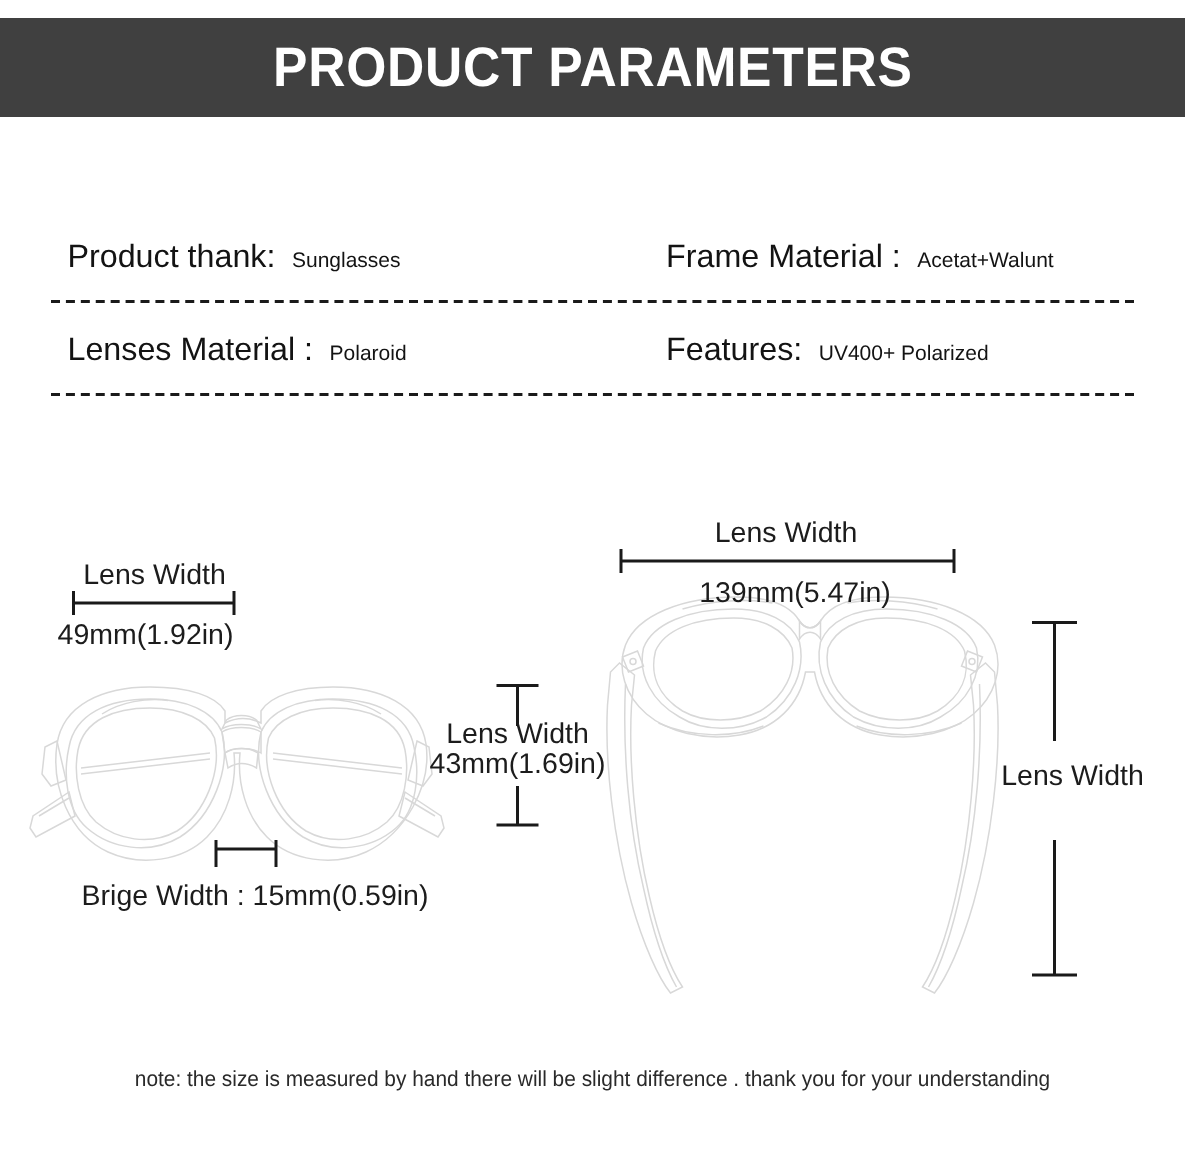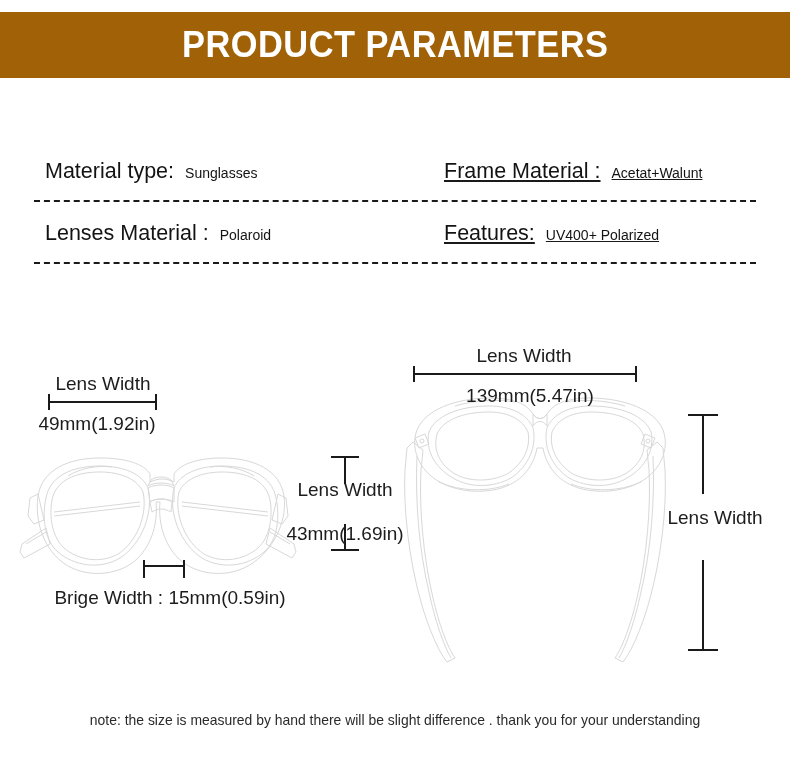--- a/index.html
+++ b/index.html
@@ -17,21 +17,21 @@
     -webkit-font-smoothing: antialiased;
   }
 
   
   #header-bar {
     position: absolute;
     left: 0;
     top: 12px;
     width: 790px;
     height: 66px;
-    background: #a16207;
+    background: #404040;
     display: flex;
     align-items: center;
     justify-content: center;
   }
   #header-title {
     color: #ffffff;
     font-size: 37px;
     font-weight: bold;
     letter-spacing: 0.5px;
     font-family: "Liberation Sans Narrow", "Liberation Sans", sans-serif;
@@ -57,21 +57,21 @@
     height: 62px;
     display: flex;
     align-items: center;
   }
   .spec-cell {
     display: flex;
     align-items: baseline;
     white-space: nowrap;
   }
   .spec-cell.left  { width: 405px; padding-left: 11px; box-sizing: border-box; }
-  .spec-cell.right { flex: 1; padding-left: 5px; box-sizing: border-box; text-decoration: underline; }
+  .spec-cell.right { flex: 1; padding-left: 5px; box-sizing: border-box; }
   .spec-label {
     font-size: 21.5px;
     font-weight: 400;
     color: #131313;
   }
   .spec-value {
     font-size: 14px;
     font-weight: 400;
     color: #131313;
     margin-left: 11px;
@@ -135,21 +135,21 @@
 
 <div id="header-bar">
   <div id="header-title">PRODUCT PARAMETERS</div>
 </div>
 
 <div id="spec-table">
 
   <div class="spec-row">
     <div class="spec-cells">
       <div class="spec-cell left">
-        <span class="spec-label">Material type:</span>
+        <span class="spec-label">Product thank:</span>
         <span class="spec-value">Sunglasses</span>
       </div>
       <div class="spec-cell right">
         <span class="spec-label">Frame Material :</span>
         <span class="spec-value">Acetat+Walunt</span>
       </div>
     </div>
     <div class="spec-divider"></div>
   </div>
 
@@ -242,21 +242,21 @@
   <div class="dim-text" style="left:30px; top:304px; width:280px;">Brige Width : 15mm(0.59in)</div>
 
   <svg width="40" height="100" viewBox="0 0 40 100" style="position:absolute; left:325px; top:172px;">
     <line class="dim-line" x1="6" y1="3" x2="34" y2="3"></line>
     <line class="dim-line" x1="20" y1="3" x2="20" y2="30"></line>
     <line class="dim-line" x1="20" y1="70" x2="20" y2="96"></line>
     <line class="dim-line" x1="6" y1="96" x2="34" y2="96"></line>
   </svg>
 
   <div class="dim-text" style="left:280px; top:196px; width:130px;">Lens Width</div>
-  <div class="dim-text" style="left:278px; top:216px; width:134px;margin-top:24px;">43mm(1.69in)</div>
+  <div class="dim-text" style="left:278px; top:216px; width:134px;">43mm(1.69in)</div>
 
   <svg width="280" height="280" viewBox="0 0 280 280" style="position:absolute; left:395px; top:108px;">
     <g class="glasses-line">
 
       <path d="M22,40 C30,20 60,8 96,8 C118,8 132,14 138,24
                C142,30 148,30 152,24 C158,14 172,8 194,8
                C230,8 260,20 268,40
                C274,56 268,74 254,86
                C240,98 216,104 192,100
                C168,96 152,80 148,58

